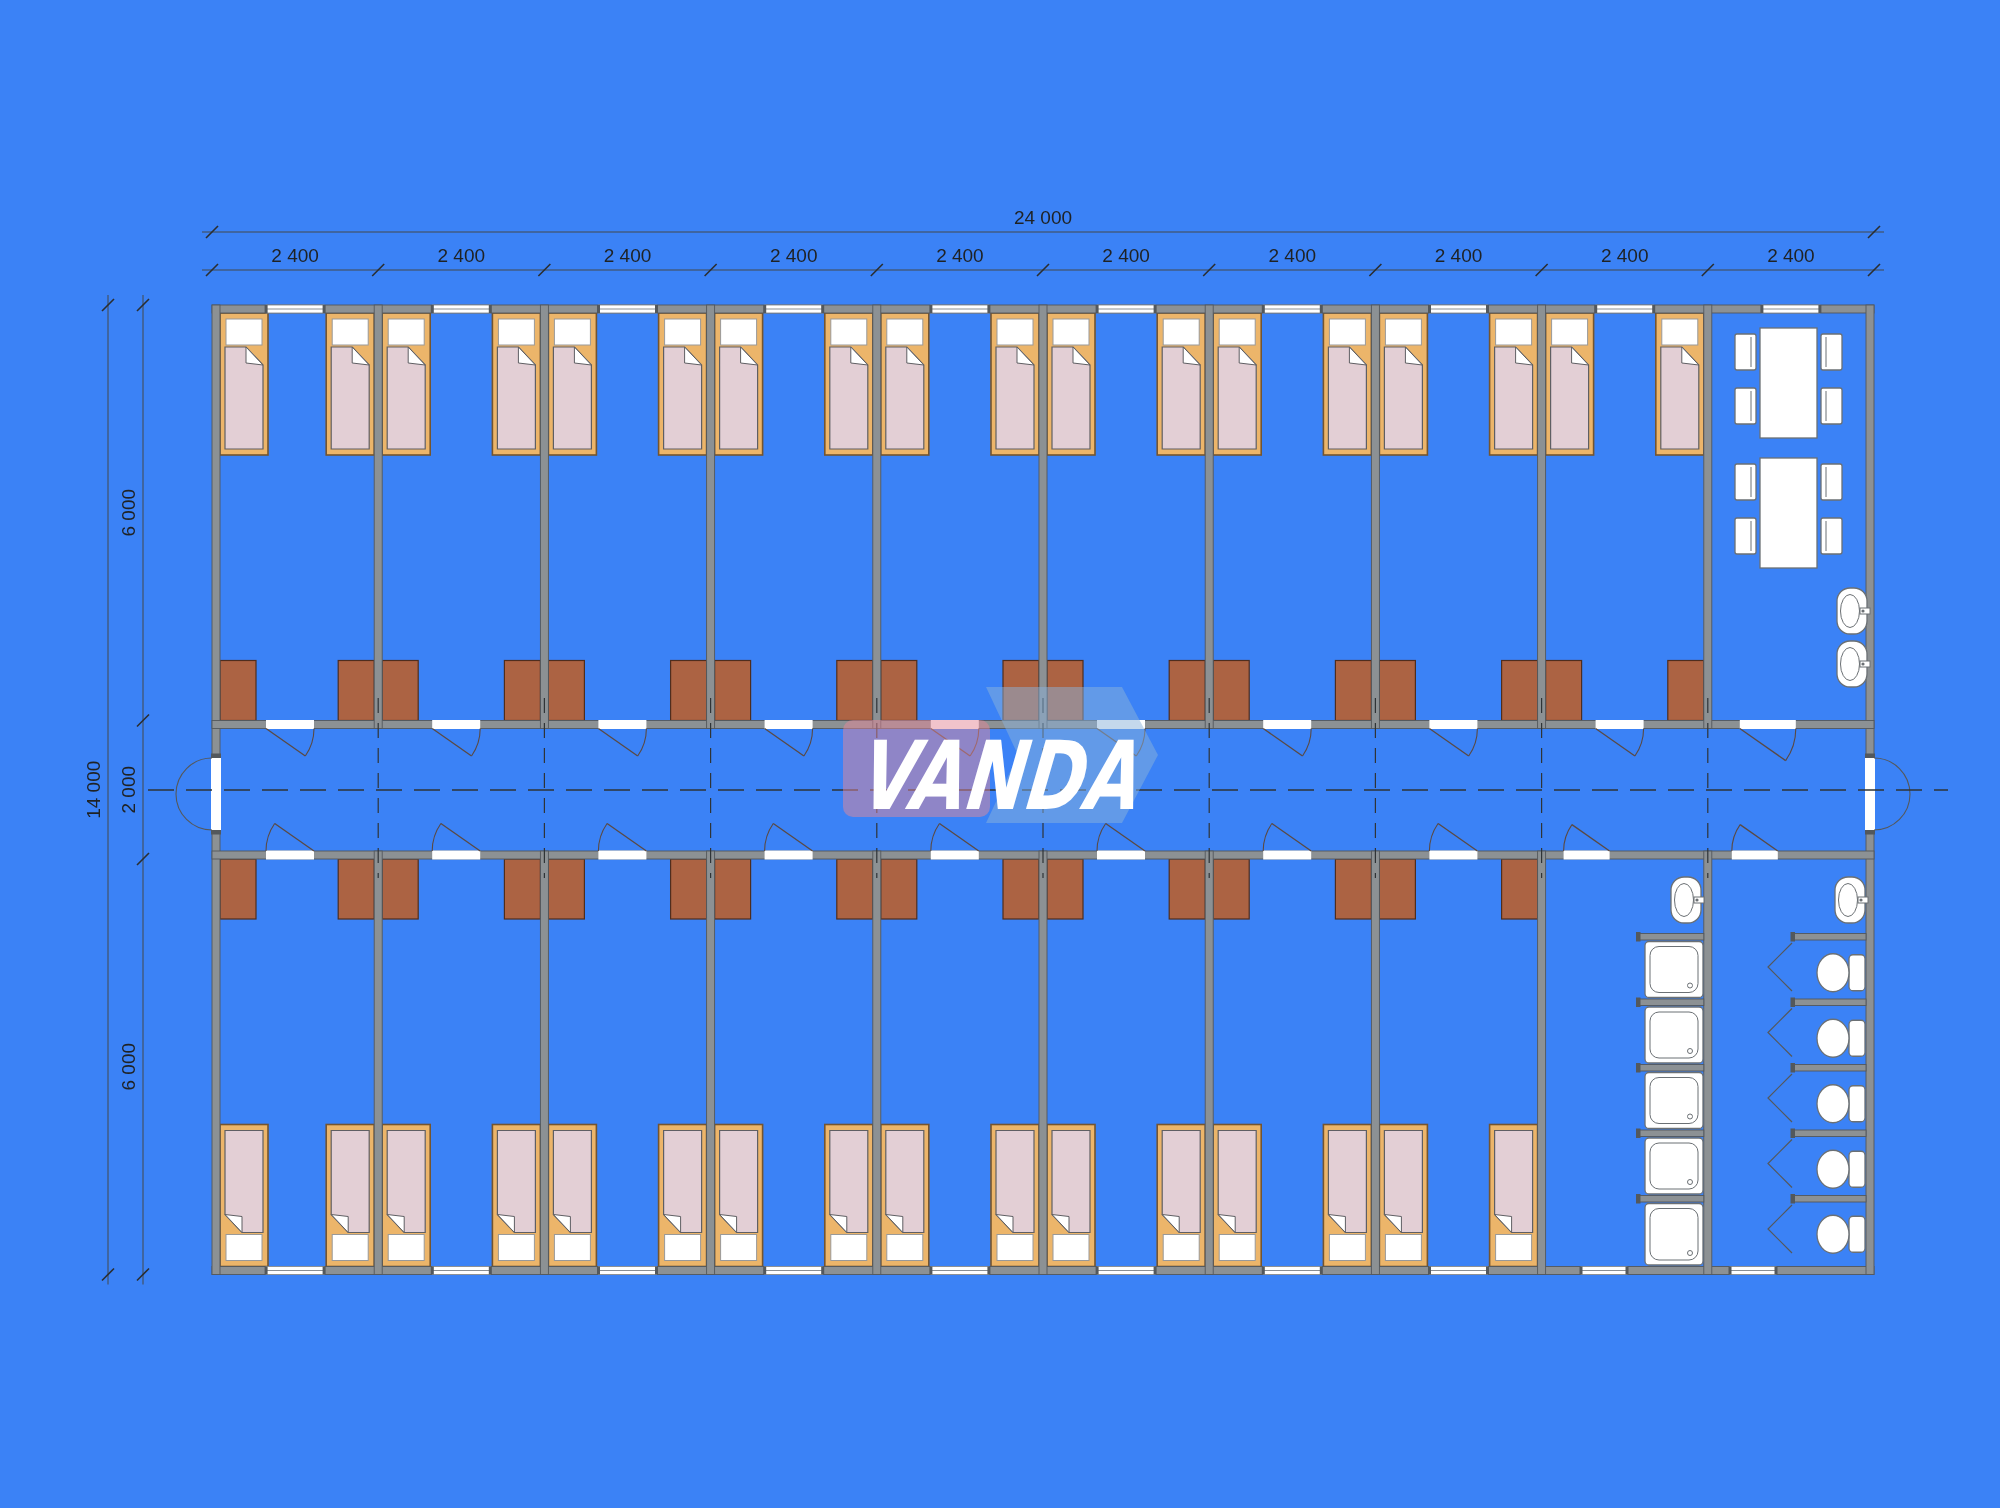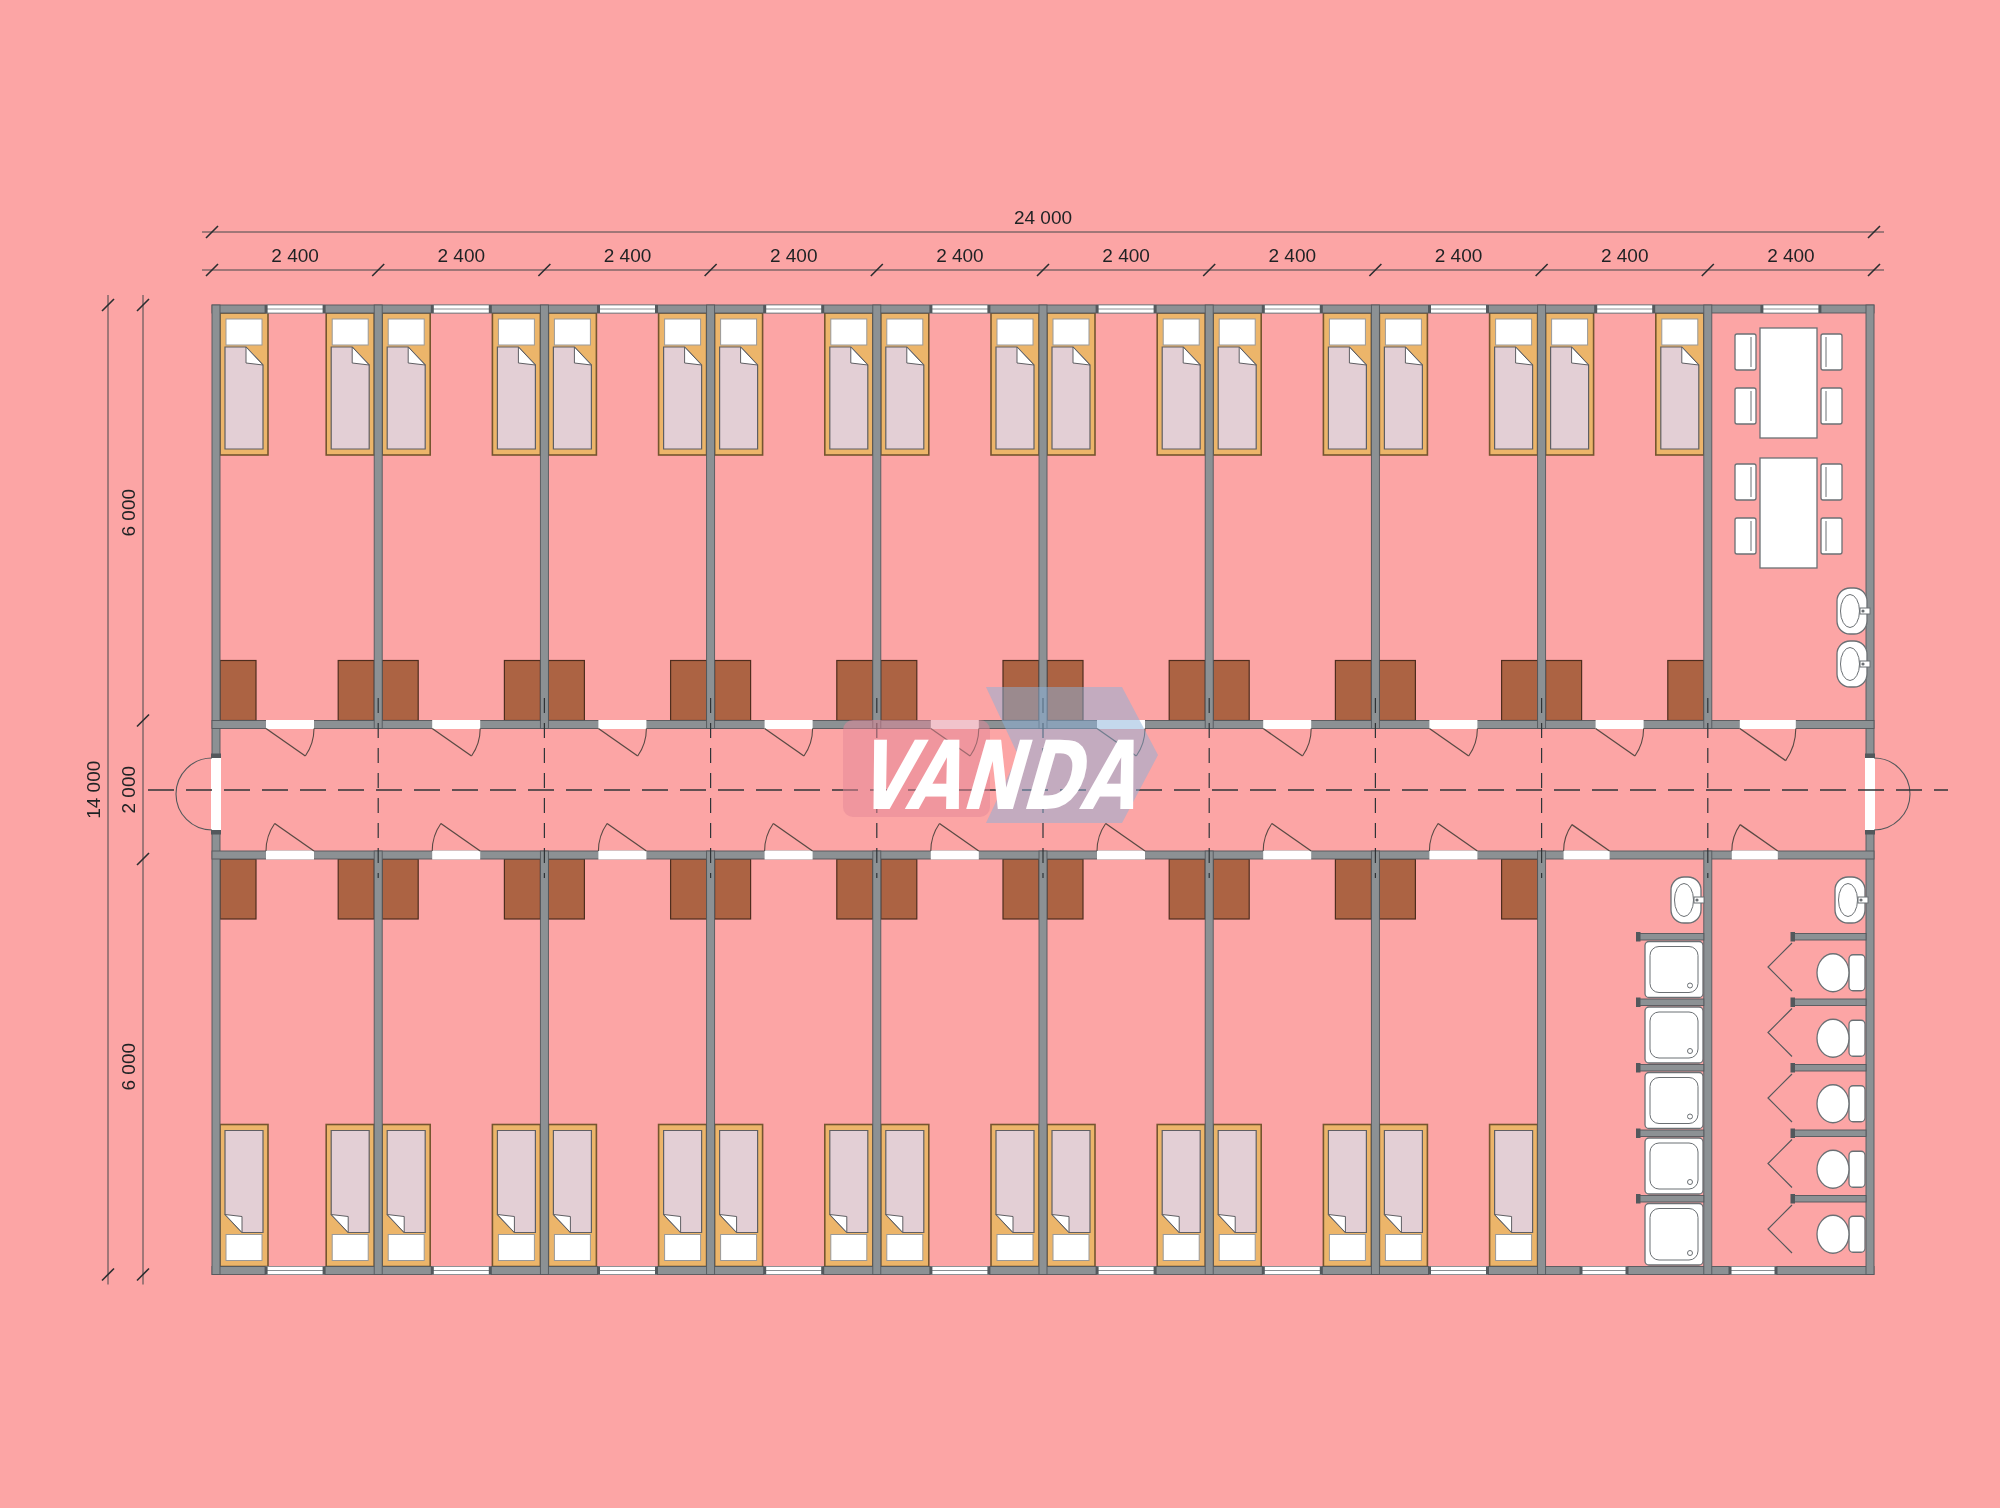--- a/index.html
+++ b/index.html
@@ -1,16 +1,16 @@
 <!DOCTYPE html>
 <html><head>
 <meta charset="utf-8">
 <style>
   html,body{margin:0;padding:0;background:#ffffff;}
-  .stage{width:2000px;height:1508px;position:relative;background:#fca5a5;overflow:hidden;}
+  .stage{width:2000px;height:1508px;position:relative;background:#3b82f6;overflow:hidden;}
   svg{display:block;}
   text{font-family:"Liberation Sans","DejaVu Sans",sans-serif;}
   .dimtext{fill:#1f2224;font-size:19px;}
   .logotext{font-family:"DejaVu Sans","Liberation Sans",sans-serif;font-weight:bold;font-style:italic;fill:#ffffff;}
 </style>
 </head>
 <body>
 
 <div class="stage">
   <svg id="plan" width="2000" height="1508" viewBox="0 0 2000 1508">

